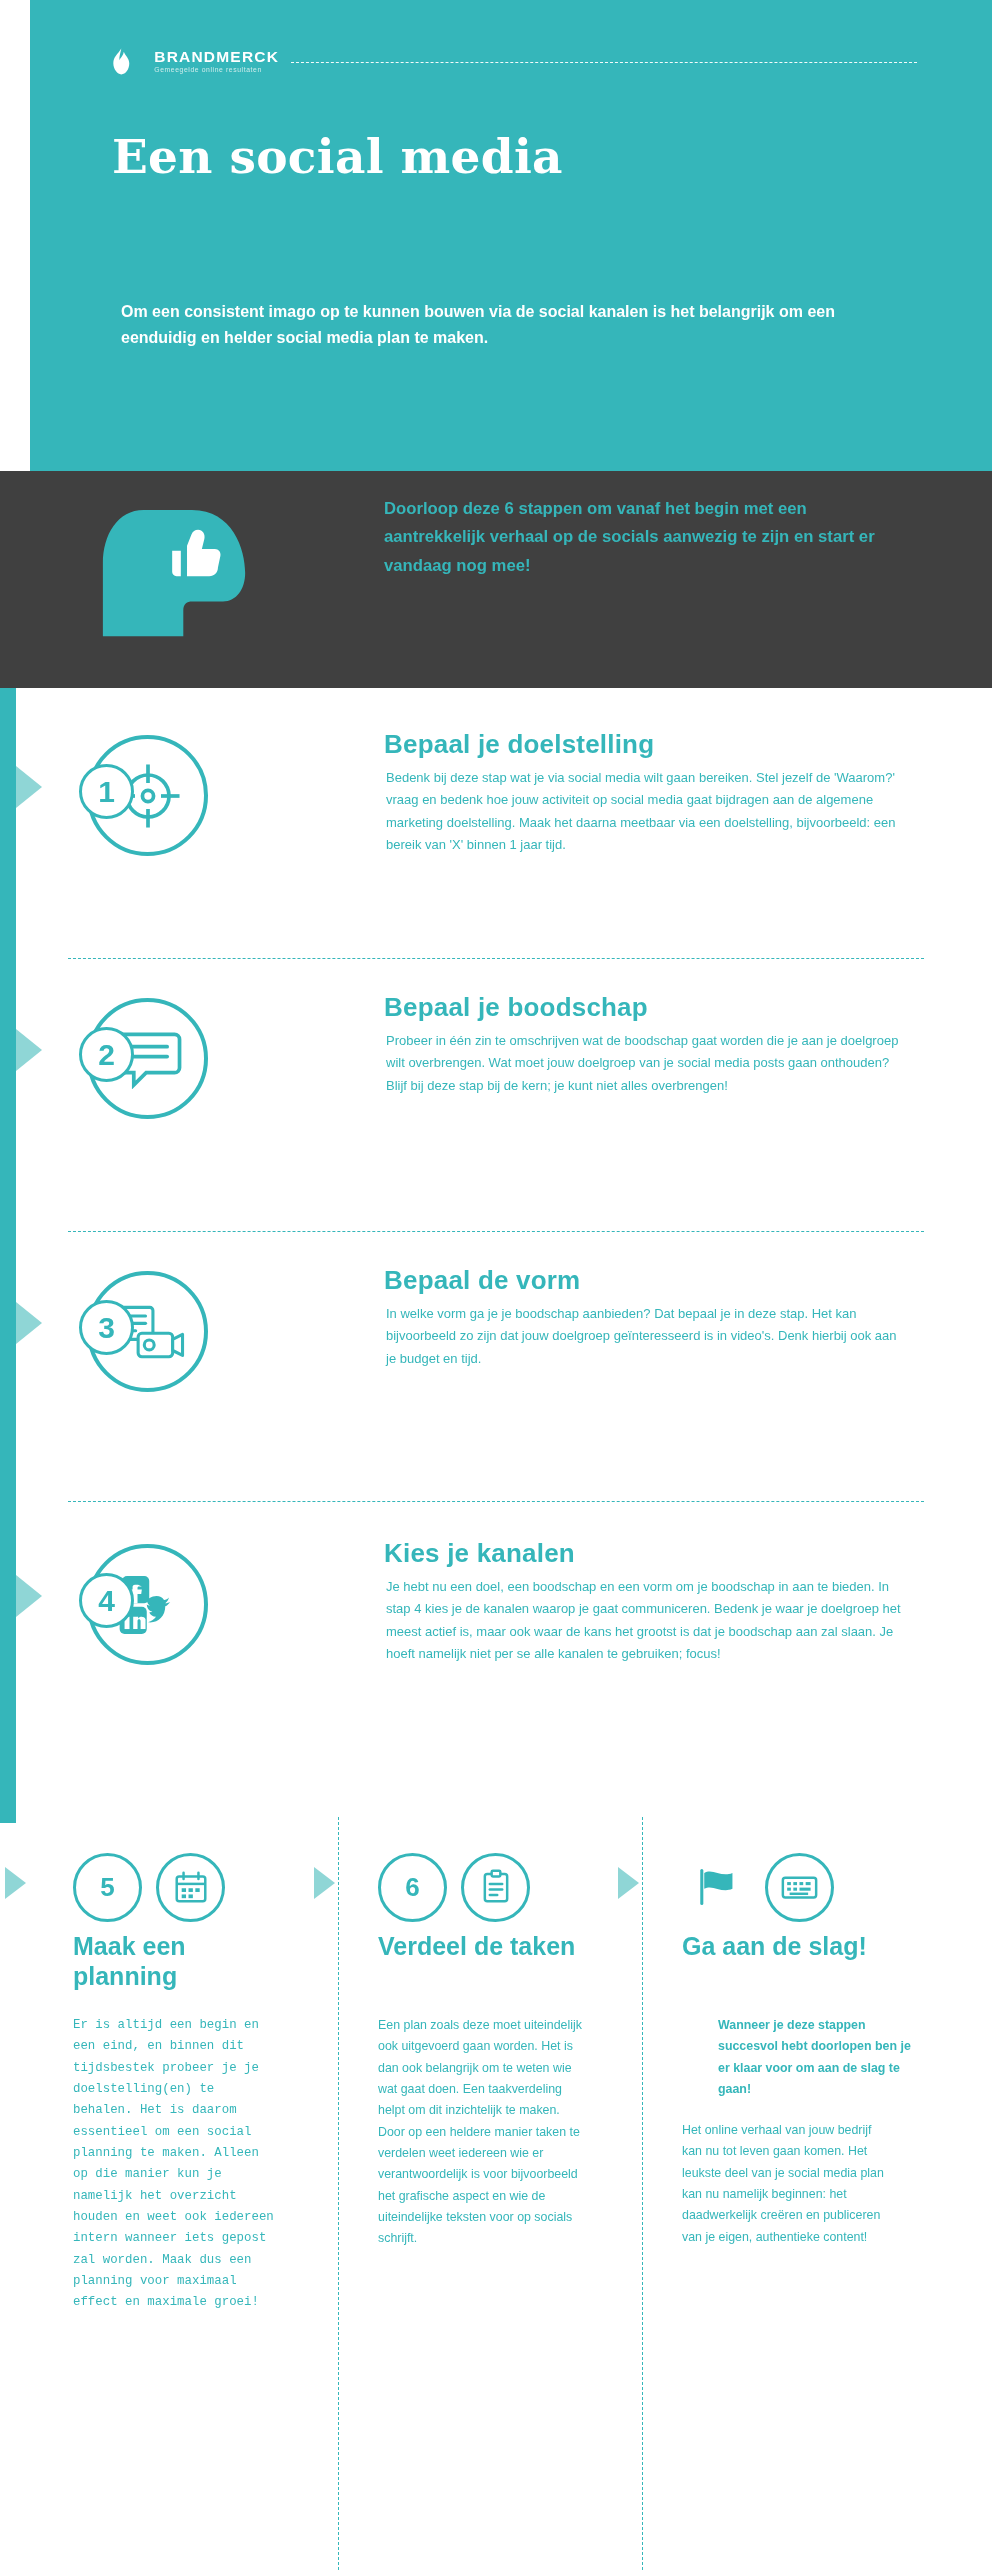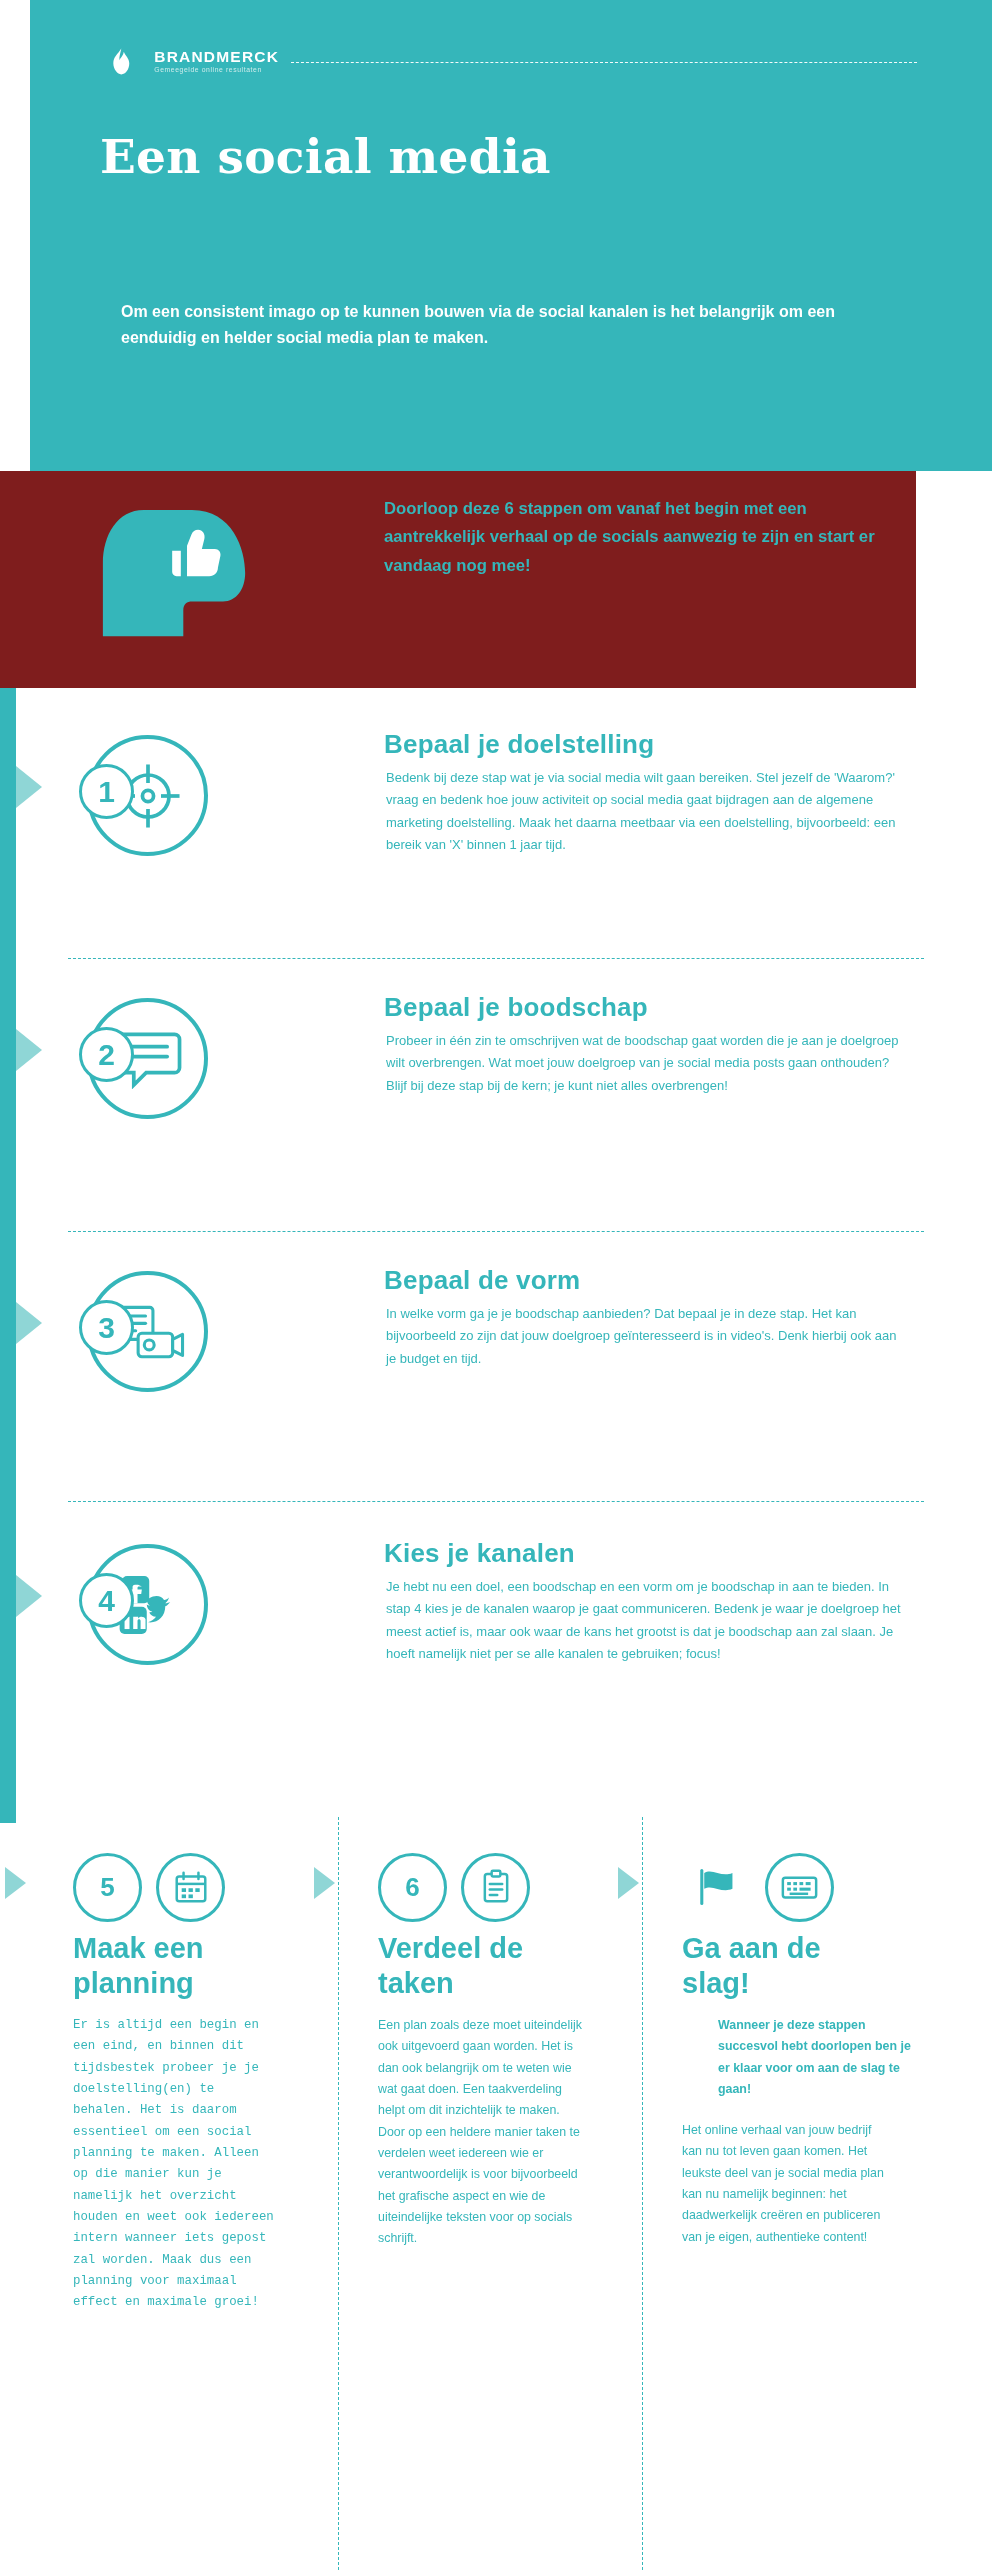--- a/index.html
+++ b/index.html
@@ -54,21 +54,21 @@
   }
   .dashline-top {
     position: absolute;
     left: 291px; top: 62px;
     width: 626px;
     border-top: 1.9px dashed #ffffff;
     opacity: .95;
   }
   .header-title {
     position: absolute;
-    left: 100px; top: 131px;
+    left: 112px; top: 131px;
     width: 744px;
     color: #ffffff;
     font-family: "DejaVu Serif", serif;
     font-weight: bold;
     font-size: 47px;
     line-height: 1.12;
     letter-spacing: 0.3px;
   }
   .header-sub {
     position: absolute;
@@ -77,22 +77,22 @@
     color: #ffffff;
     font-size: 16px;
     font-weight: bold;
     line-height: 1.62;
   }
 
   
   .intro-band {
     position: absolute;
     left: 0; top: 471px;
-    width: 916px; height: 217px;
-    background: #7f1d1d;
+    width: 992px; height: 217px;
+    background: #404040;
     padding-left: 32px;
   }
   .intro-head {
     position: absolute;
     left: 99px; top: 34px;
     width: 155px; height: 133px;
   }
   .intro-text {
     position: absolute;
     left: 384px; top: 23.6px;
@@ -203,21 +203,21 @@
     justify-content: center;
     color: #35b6ba;
     font-size: 26px;
     font-weight: bold;
   }
   .col-title {
     position: absolute;
     top: 102px;
     width: 211px;
     color: #35b6ba;
-    font-size: 29px;
+    font-size: 25px;
     font-weight: bold;
     line-height: 1.2;
   }
   .col-body {
     position: absolute;
     top: 186px;
     width: 205px;
     color: #35b6ba;
     font-size: 12.4px;
     line-height: 1.72;

